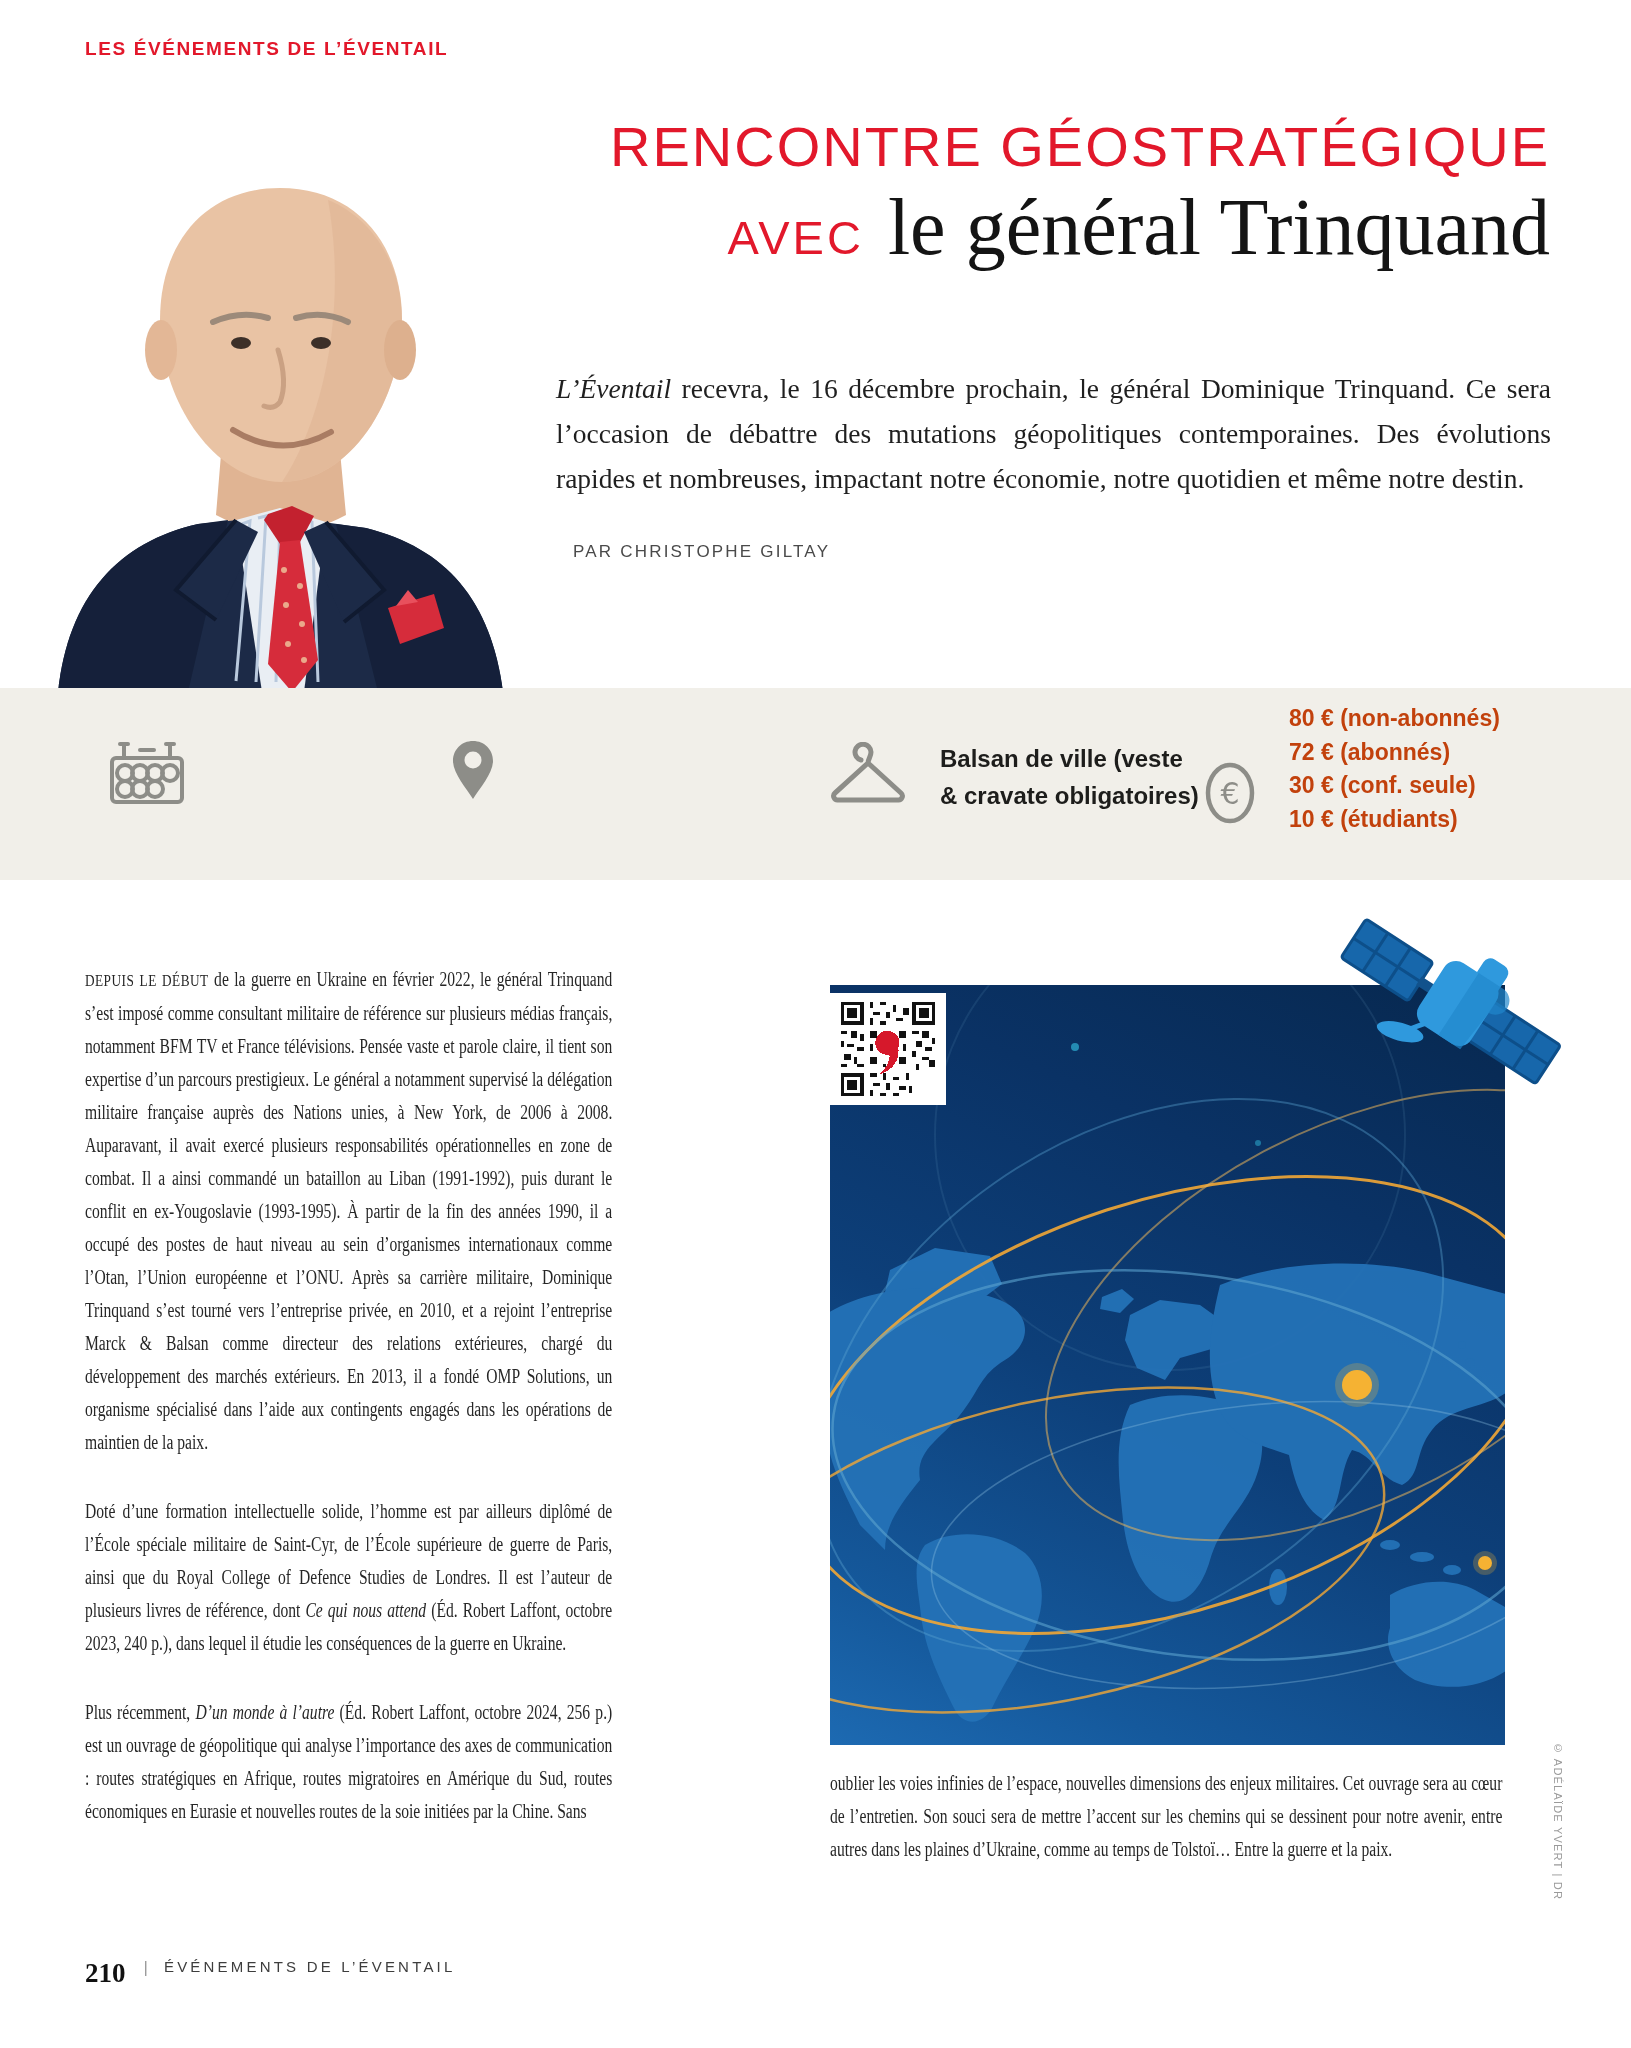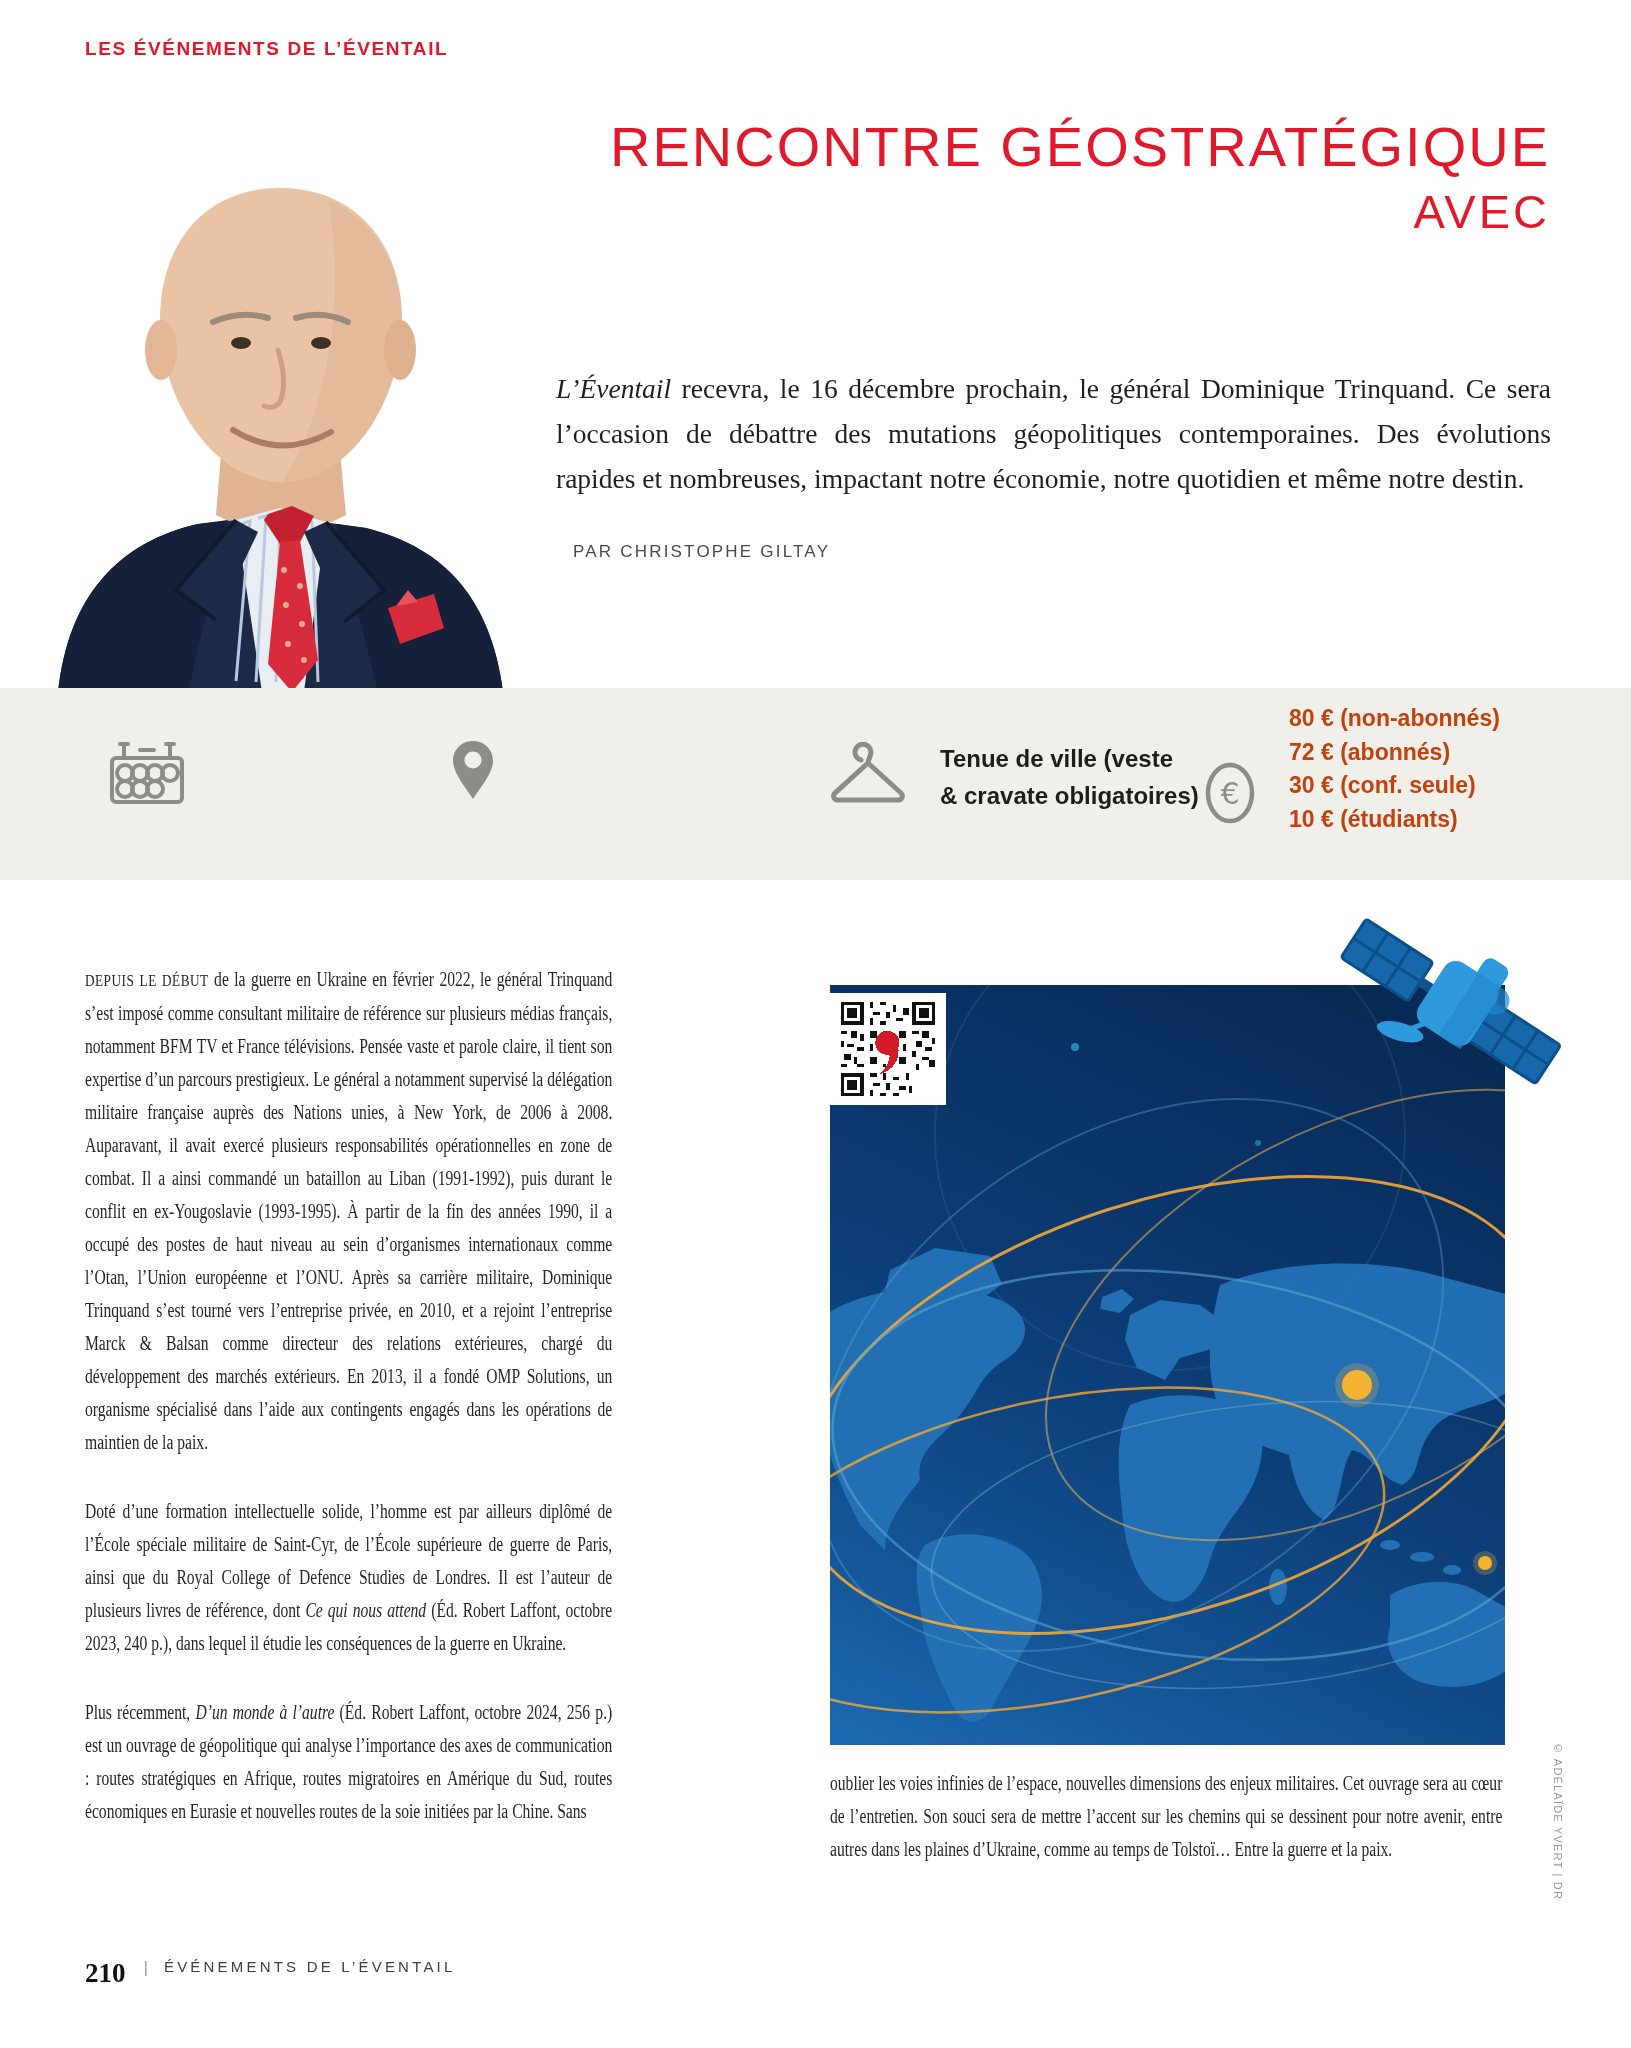--- a/index.html
+++ b/index.html
@@ -121,20 +121,21 @@
 
       <path d="M360,508 l46,-14 10,34 -44,16 z" fill="#d62c3b"></path>
       <path d="M368,506 l12,-16 10,12 z" fill="#e8505d"></path>
     </svg>
   </div>
 
   <div class="title-block">
     <div class="title-line1">RENCONTRE GÉOSTRATÉGIQUE</div>
     <div class="title-line2">
       <span class="title-avec">AVEC</span>
+      <span class="title-name">le général Trinquand</span>
     </div>
   </div>
 
   <div class="intro">
     <span class="lead-italic">L’Éventail</span><span> recevra, le 16 décembre prochain, le général Dominique Trinquand. Ce sera l’occasion de débattre des mutations géopolitiques contemporaines. Des évolutions rapides et nombreuses, impactant notre économie, notre quotidien et même notre destin.</span>
   </div>
   <div class="byline">PAR CHRISTOPHE GILTAY</div>
 
   <div class="event-bar">
 
@@ -169,21 +170,21 @@
 
     <div class="grp g-dress">
       <span class="icon" style="margin-right:34px;">
         <svg width="76" height="66" viewBox="0 0 76 66">
           <g stroke="#8d8d88" stroke-width="5" fill="none" stroke-linecap="round" stroke-linejoin="round">
             <path d="M31,18 a8,8 0 1 1 10,-8 c0,5 -3,7 -3,11 l33,30 a4,4 0 0 1 -3,7 l-60,0 a4,4 0 0 1 -3,-7 l33,-30"></path>
           </g>
         </svg>
       </span>
       <span class="bar-text">
-        <div>Tenue de ville (veste</div>
+        <div>Balsan de ville (veste</div>
         <div>&amp; cravate obligatoires)</div>
       </span>
     </div>
 
     <div class="grp g-price">
       <span class="icon" style="margin-right:34px;margin-top:52px;">
         <svg width="50" height="62" viewBox="0 0 50 62">
           <ellipse cx="25" cy="31" rx="22" ry="28" fill="none" stroke="#8d8d88" stroke-width="4.5"></ellipse>
           <text x="25" y="42" text-anchor="middle" font-family="DejaVu Sans, sans-serif" font-size="30" fill="#8d8d88">€</text>
         </svg>

